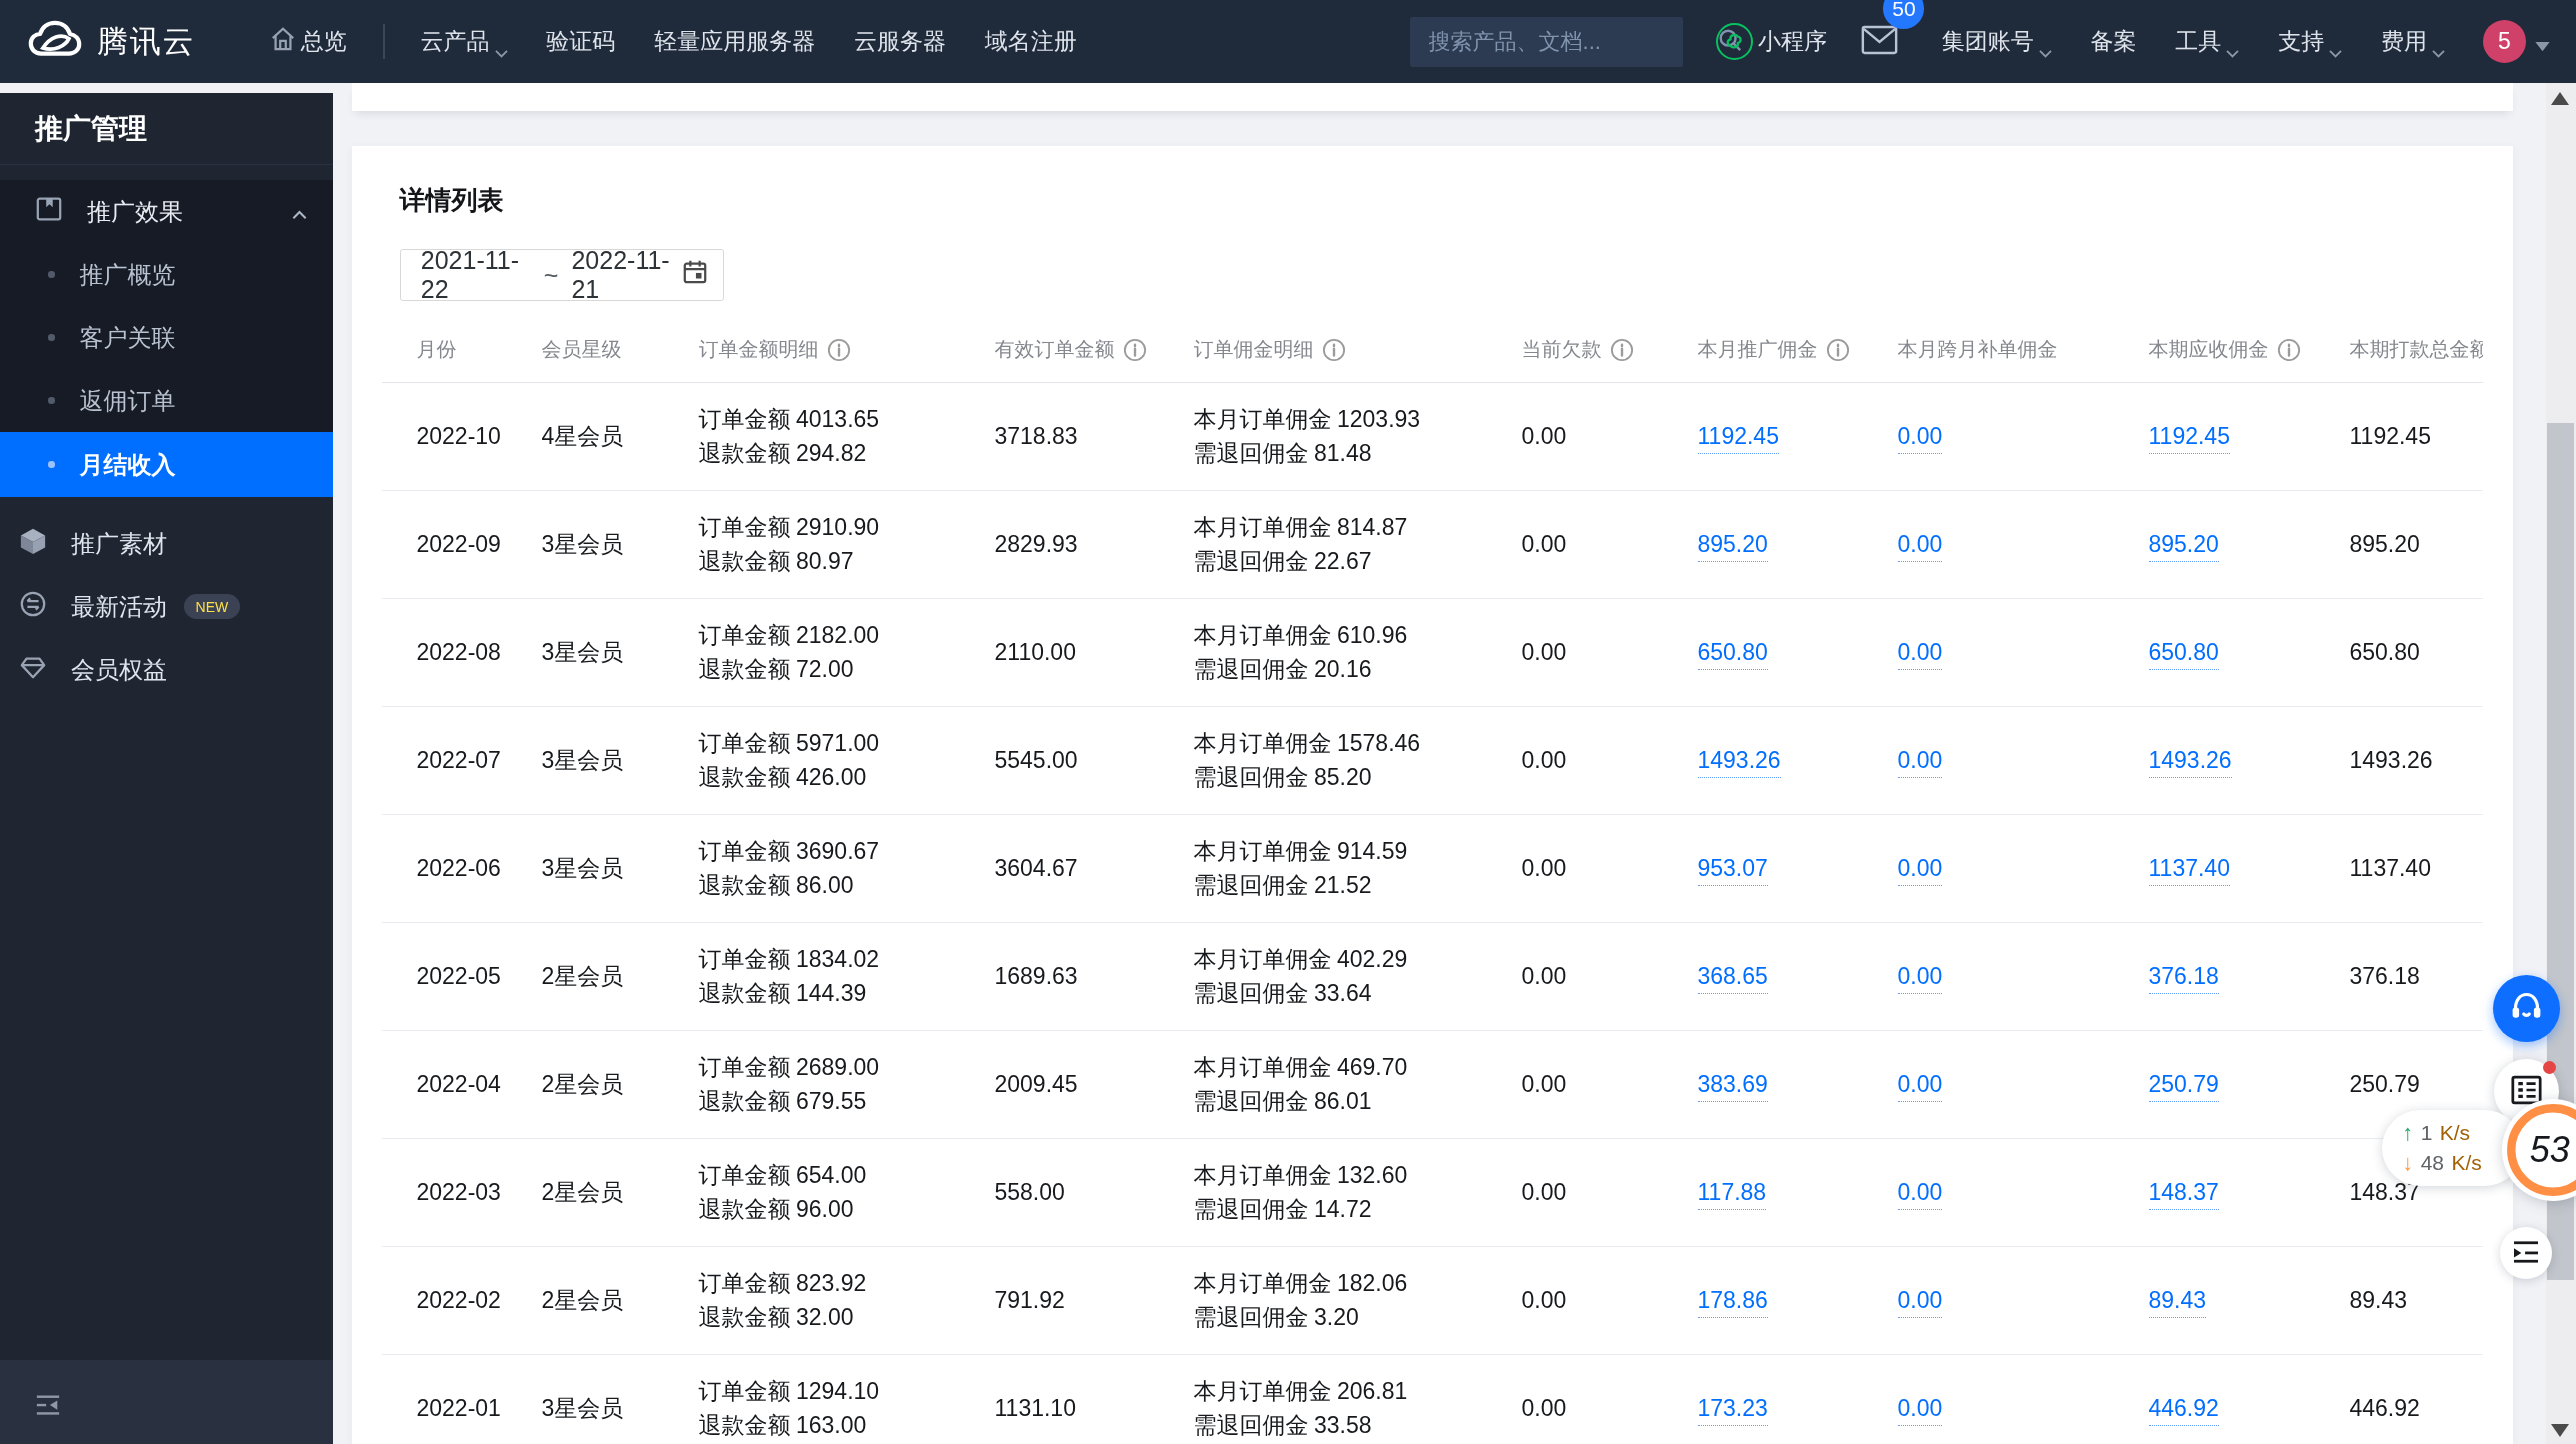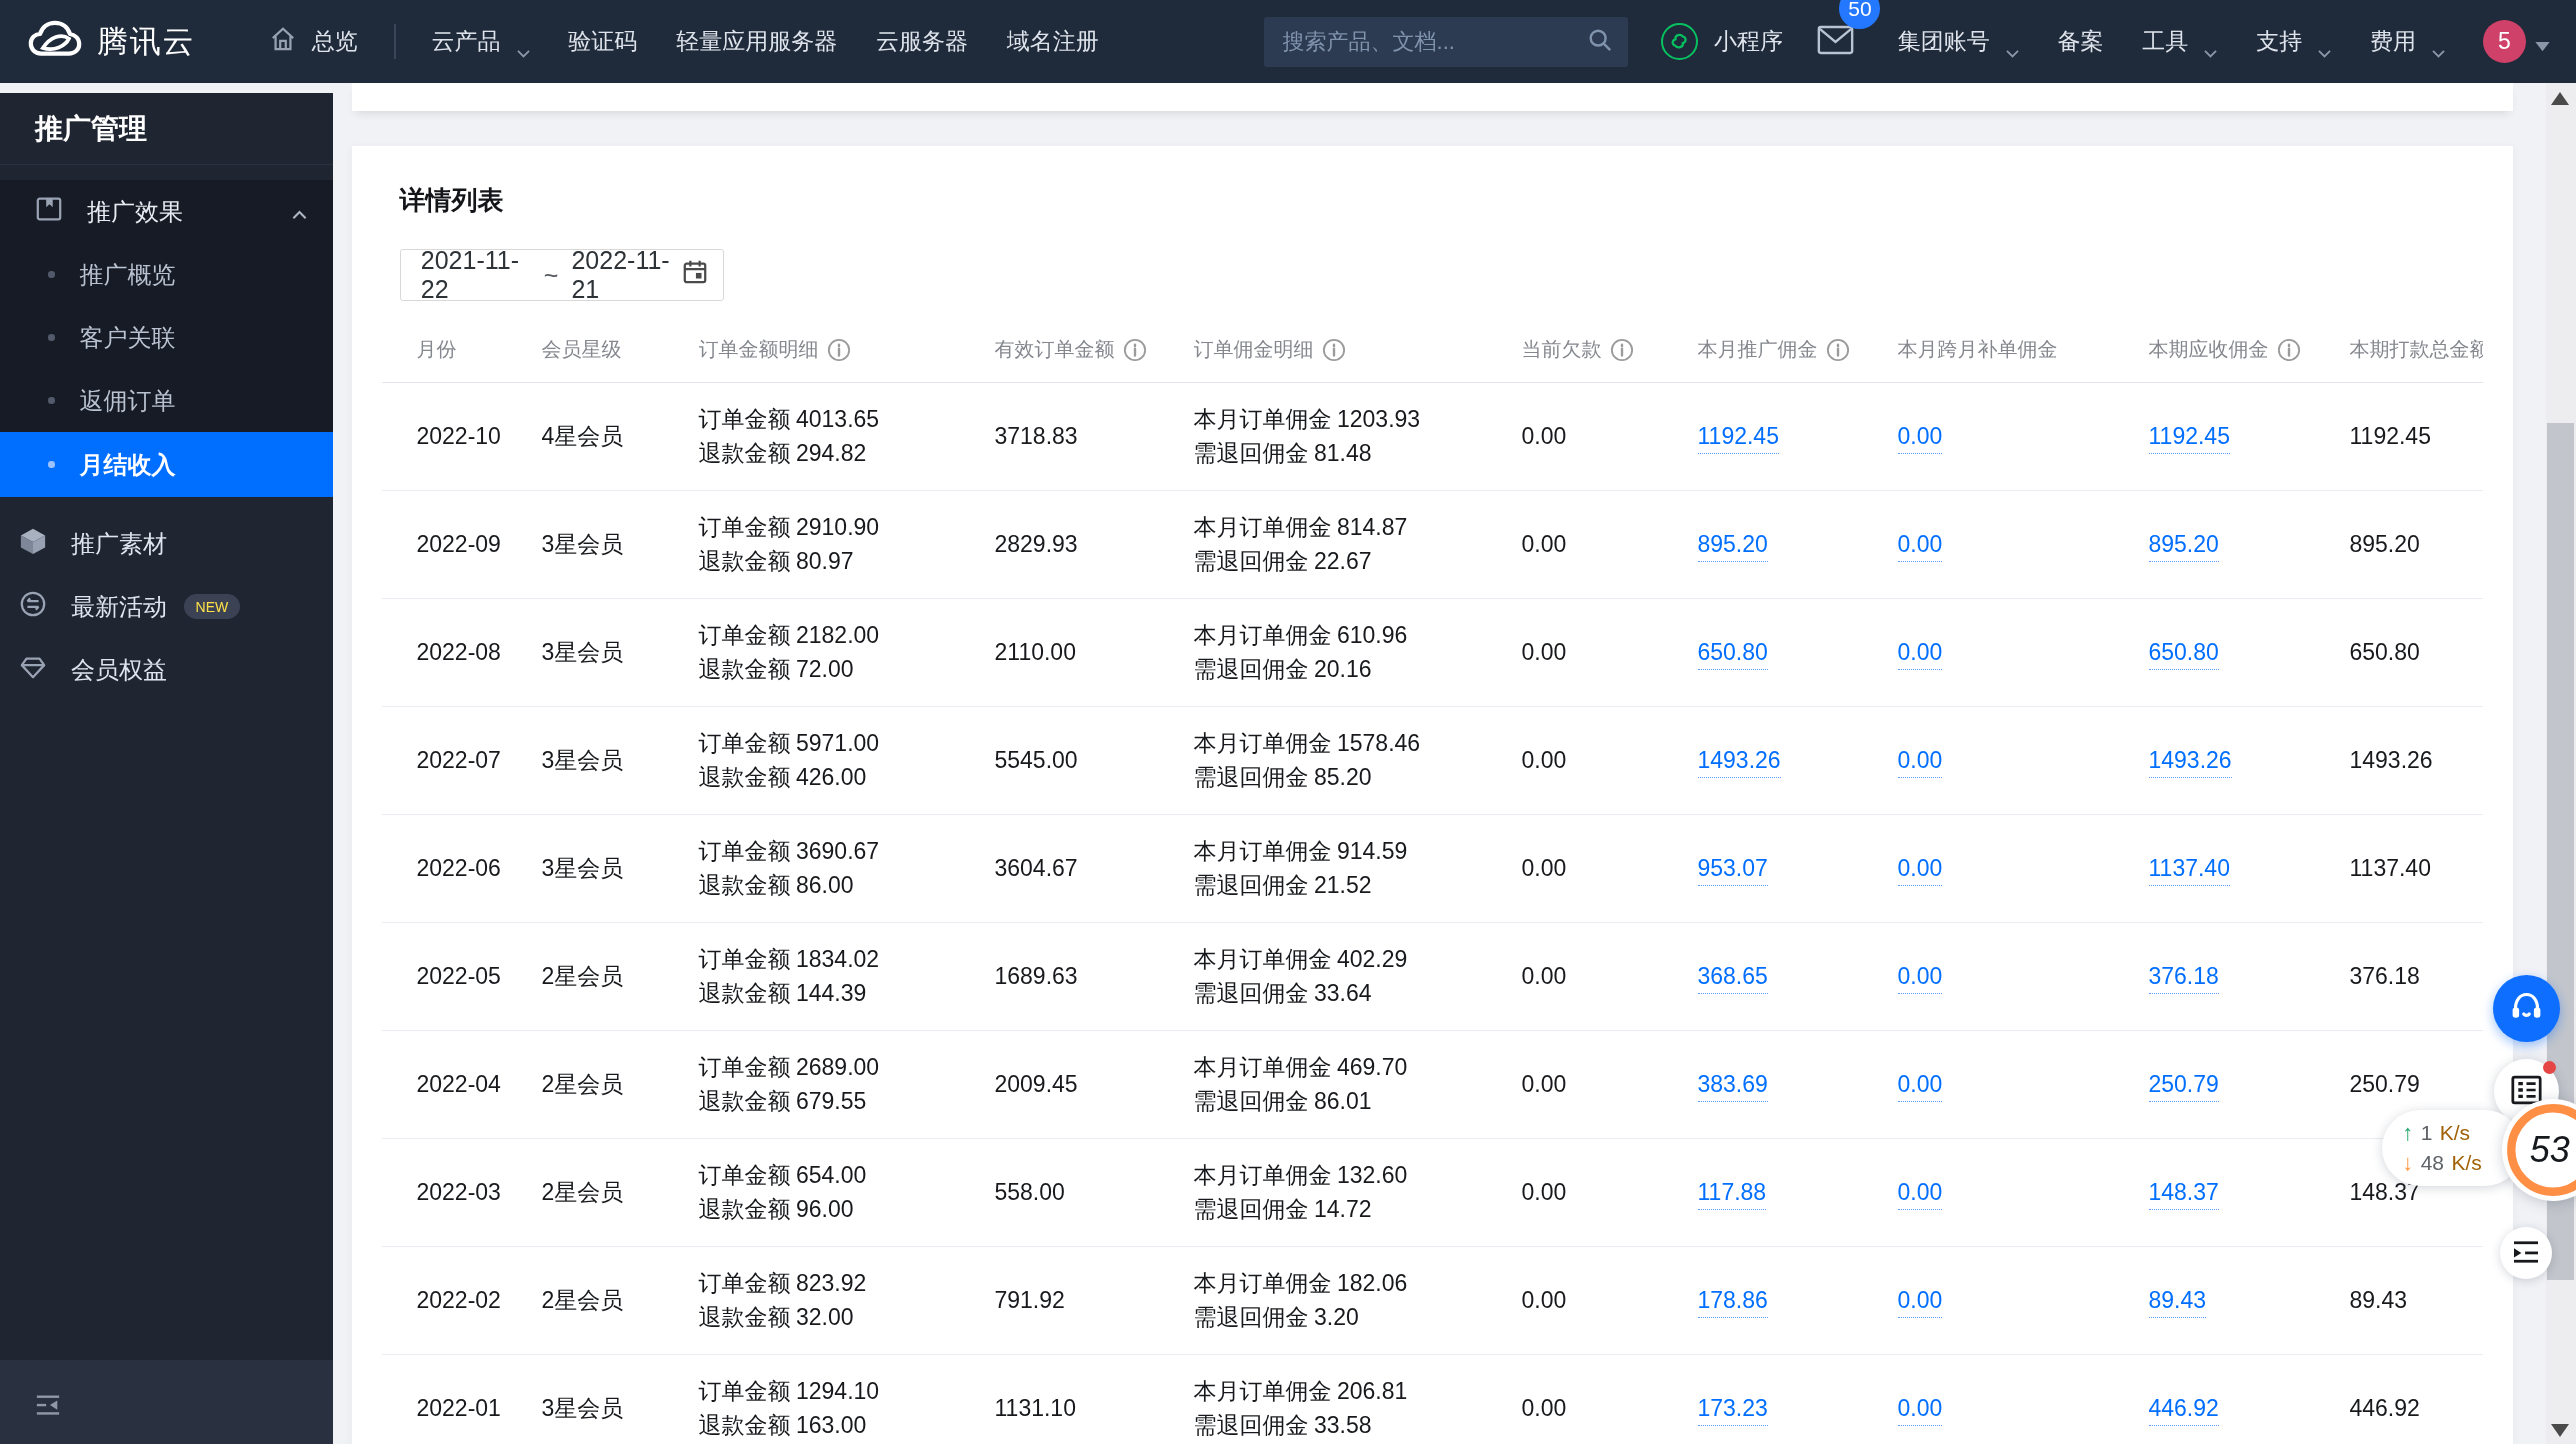--- a/index.html
+++ b/index.html
@@ -4,26 +4,26 @@
 <style>
   * { margin:0; padding:0; box-sizing:border-box; }
   html,body { width:2576px; height:1444px; overflow:hidden;
     font-family:"Liberation Sans","DejaVu Sans",sans-serif; background:#f1f2f6; }
 
   
   .navbar { position:absolute; left:0; top:0; width:2576px; height:83px;
     background:#1f2a3a; display:flex; align-items:center; padding:0 28px; z-index:50; }
   .brand { display:flex; align-items:center; gap:15px; margin-right:55px; cursor:pointer; }
   .brand-text { color:#fff; font-size:31px; letter-spacing:1.8px; }
-  .nav-item { display:flex; align-items:center; gap:16px; color:#dfe4ec; font-size:23px;
+  .nav-item { display:flex; align-items:center; gap:5px; color:#dfe4ec; font-size:23px;
     margin:0 19.4px; cursor:pointer; white-space:nowrap; }
   .nav-divider { width:1.8px; height:35px; background:#3b4759; margin:0 16.6px; }
   .caret { width:13px; height:8.3px; display:inline-block; }
   .nav-spacer { flex:1; }
-  .searchbox { width:364px; height:50px; background:#2d3b52; border-radius:2.8px;
+  .searchbox { width:273px; height:50px; background:#2d3b52; border-radius:2.8px;
     display:flex; align-items:center; padding:0 15px 0 18.5px; margin-right:33px; }
   .searchbox input { flex:1; background:transparent; border:none; outline:none;
     color:#c7d2e4; font-size:22px; font-family:inherit; }
   .searchbox input::placeholder { color:#8093ad; }
   .mail-wrap { position:relative; margin:0 24px 0 15px; cursor:pointer; }
   .badge-50 { position:absolute; right:-26px; top:-37px; min-width:41px; height:41px;
     background:#2478ff; border-radius:20.3px; color:#fff; font-size:21px;
     display:flex; align-items:center; justify-content:center; }
   .avatar { width:43px; height:43px; border-radius:50%; background:#cf4168; color:#fff;
     font-size:23px; display:flex; align-items:center; justify-content:center; margin-left:18.5px; cursor:pointer; }

